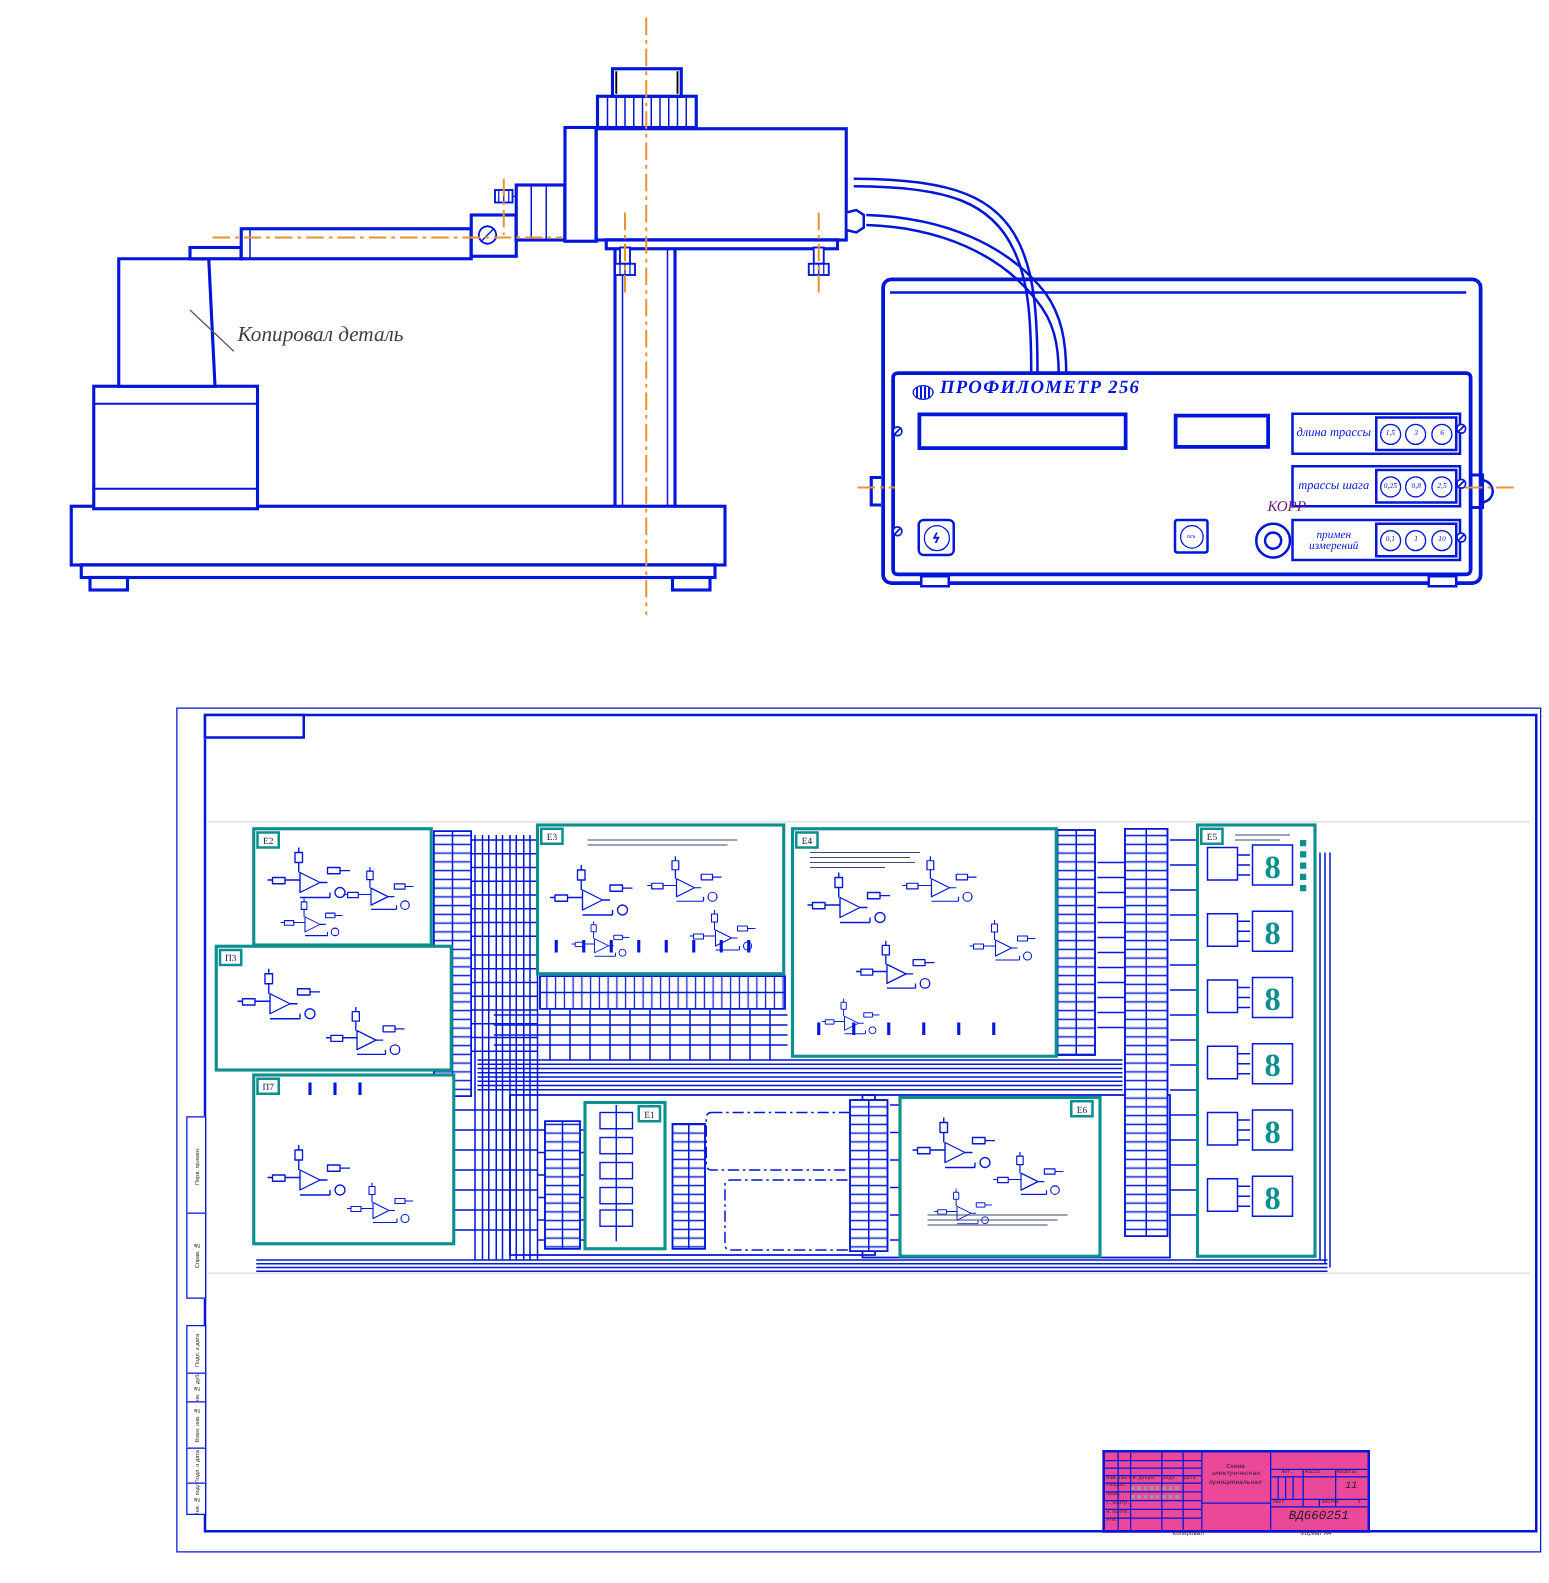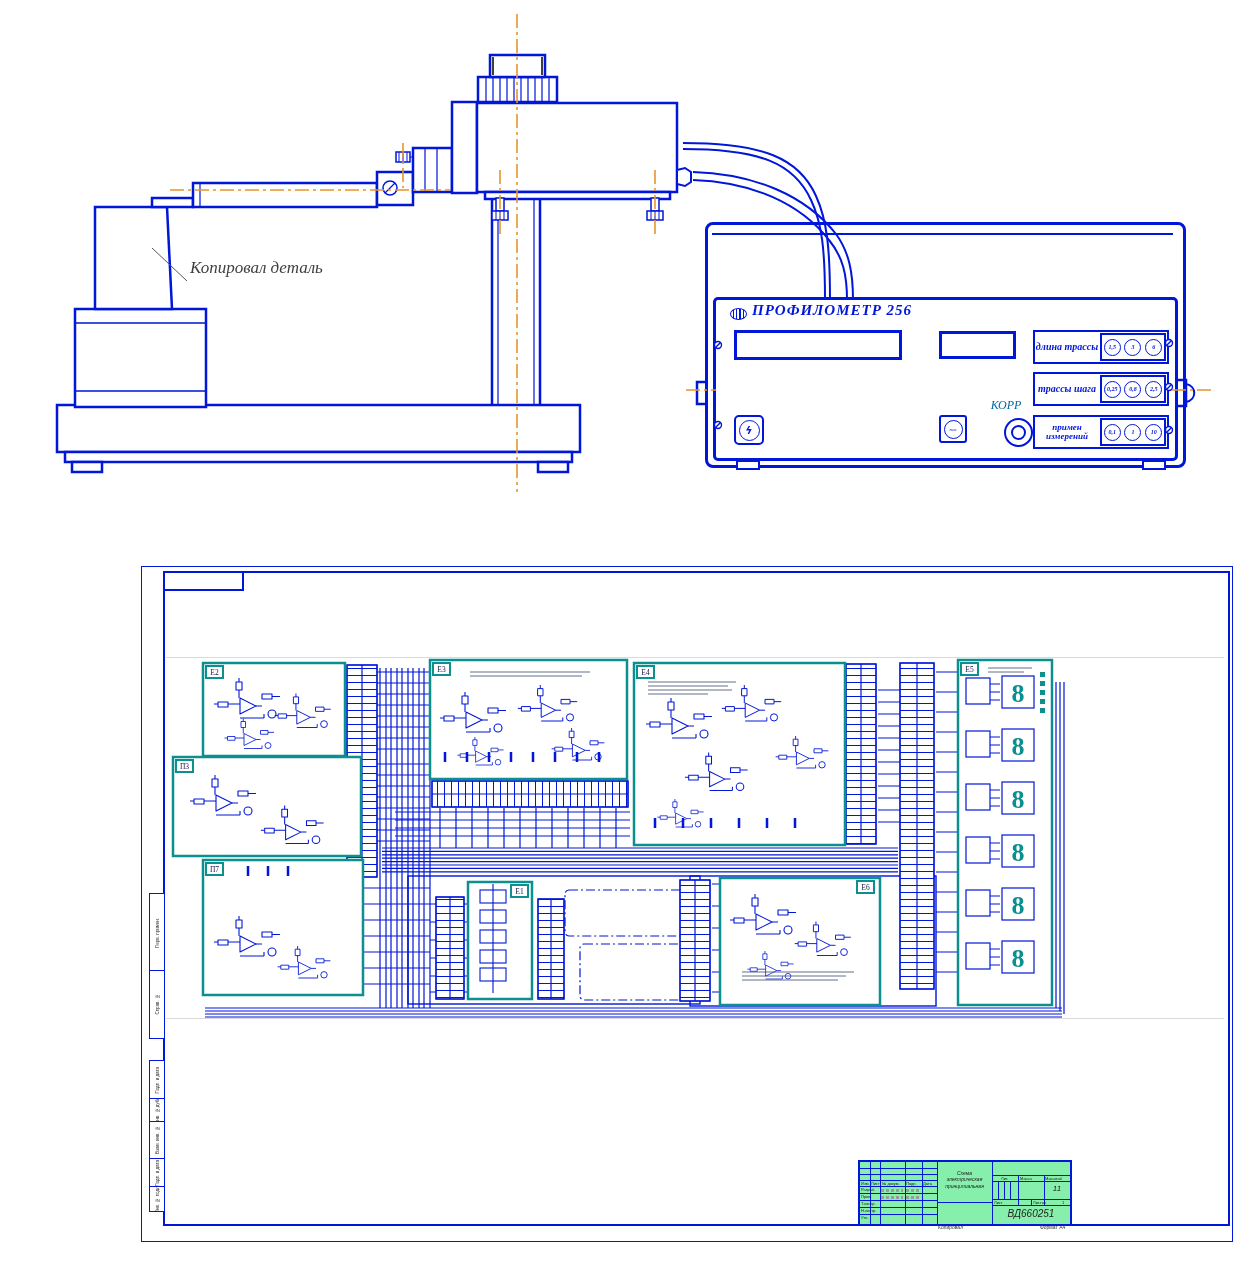--- a/index.html
+++ b/index.html
@@ -21,59 +21,59 @@
         border:3px solid var(--blue);border-radius:5px;background:#fff;}
   .logo{position:absolute;left:14px;top:8px;width:15px;height:10px;border:1.6px solid var(--blue);
         border-radius:50%;background:
         repeating-linear-gradient(90deg,transparent 0 2px,var(--blue) 2px 3.2px);}
   .ptitle{position:absolute;left:36px;top:2px;font-style:italic;font-weight:bold;
         font-size:15px;letter-spacing:1px;color:var(--blue);white-space:nowrap;}
   .win{position:absolute;border:3px solid var(--blue);background:#fff;}
   .win1{left:18px;top:30px;width:162px;height:24px;}
   .win2{left:223px;top:31px;width:71px;height:22px;}
   .group{position:absolute;left:317px;width:132px;height:30px;border:2px solid var(--blue);
-        display:flex;align-items:stretch;background:#fff;font-weight:bold;}
+        display:flex;align-items:stretch;background:#fff;}
   .glabel{flex:1;display:flex;flex-direction:column;justify-content:center;align-items:center;
         color:var(--blue);font-style:italic;font-size:10px;line-height:0.95;white-space:nowrap;overflow:hidden;}
   .gbtns{width:62px;margin:1px;border:2px solid var(--blue);display:flex;align-items:center;
         justify-content:space-around;background:#fff;}
   .pbtn{width:15px;height:15px;border:1.8px solid var(--blue);border-radius:50%;
         display:flex;align-items:center;justify-content:center;background:#fff;}
   .pbtn span{font-size:6px;font-style:italic;color:var(--blue);white-space:nowrap;}
   .pwr{position:absolute;left:18px;top:115px;width:26px;height:26px;border:2.5px solid var(--blue);
         border-radius:5px;display:flex;align-items:center;justify-content:center;background:#fff;}
   .pwr .circ{width:19px;height:19px;border:1.8px solid var(--blue);border-radius:50%;
         display:flex;align-items:center;justify-content:center;}
   .pwr .bolt{color:var(--blue);font-size:11px;font-weight:bold;font-style:italic;
         font-family:"DejaVu Sans",sans-serif;line-height:1;}
   .pskbtn{position:absolute;left:223px;top:115px;width:24px;height:24px;border:2.5px solid var(--blue);
         border-radius:3px;display:flex;align-items:center;justify-content:center;background:#fff;}
   .pskbtn .circ{width:17px;height:17px;border:1.6px solid var(--blue);border-radius:50%;
         display:flex;align-items:center;justify-content:center;}
   .pskbtn span{font-size:5px;font-style:italic;color:var(--blue);}
-  .korr-label{position:absolute;left:268px;top:98px;width:44px;text-align:center;
-        font-style:italic;font-size:12px;color:#0369a1;}
+  .korr-label{position:absolute;left:298px;top:98px;width:44px;
+        font-style:italic;font-size:12px;color:#701a75;}
   .knob{position:absolute;left:288px;top:118px;width:25px;height:25px;border:2.5px solid var(--blue);
         border-radius:50%;display:flex;align-items:center;justify-content:center;background:#fff;}
   .knob .inner{width:11px;height:11px;border:2.2px solid var(--blue);border-radius:50%;}
   
   .sheet-outer{position:absolute;left:141px;top:566px;width:1090px;height:674px;
         border:1.5px solid var(--blue);background:#fff;}
   .sheet-frame{position:absolute;left:163px;top:571px;width:1063px;height:651px;
         border:2px solid var(--blue);background:#fff;}
   .stamp-cell{position:absolute;left:163px;top:571px;width:77px;height:16px;
         border:2px solid var(--blue);background:#fff;}
   .grayline{position:absolute;left:166px;width:1058px;height:0;border-top:1px solid #dadada;}
   .mcell{position:absolute;left:149px;width:14px;border:1.5px solid var(--blue);background:#fff;
         display:flex;align-items:center;justify-content:center;overflow:hidden;}
   .mcell span{writing-mode:vertical-rl;transform:rotate(180deg);font-size:4.5px;color:#333;
         white-space:nowrap;font-family:"Liberation Sans",sans-serif;}
   
-  .tb{position:absolute;left:858px;top:1160px;width:210px;height:62px;
-        border:2px solid var(--blue);background:#86efac;font-family:Liberation Sans, sans-serif;}
+  .tb{position:absolute;left:882px;top:1160px;width:210px;height:62px;
+        border:2px solid var(--blue);background:#ec4899;font-family:Liberation Mono, monospace;}
   .tb .vl{position:absolute;top:0;width:0;height:62px;border-left:1px solid var(--blue);}
   .tb .hl{position:absolute;height:0;border-top:1px solid var(--blue);}
   .tb .t{position:absolute;font-size:4px;color:#222;white-space:nowrap;overflow:hidden;}
   .tb .ti{position:absolute;font-style:italic;color:#222;text-align:center;}
   .scr{position:absolute;height:2.5px;background:
         repeating-linear-gradient(90deg,#9a9a9a 0 3px,transparent 3px 5px);}
   .undertext{position:absolute;font-size:5px;color:#333;font-family:"Liberation Sans",sans-serif;white-space:nowrap;}
   .part-label{position:absolute;left:190px;top:258px;font-style:italic;font-size:17px;
         color:var(--ink);white-space:nowrap;}
   #canvas{position:absolute;left:0;top:0;z-index:5;pointer-events:none;}

